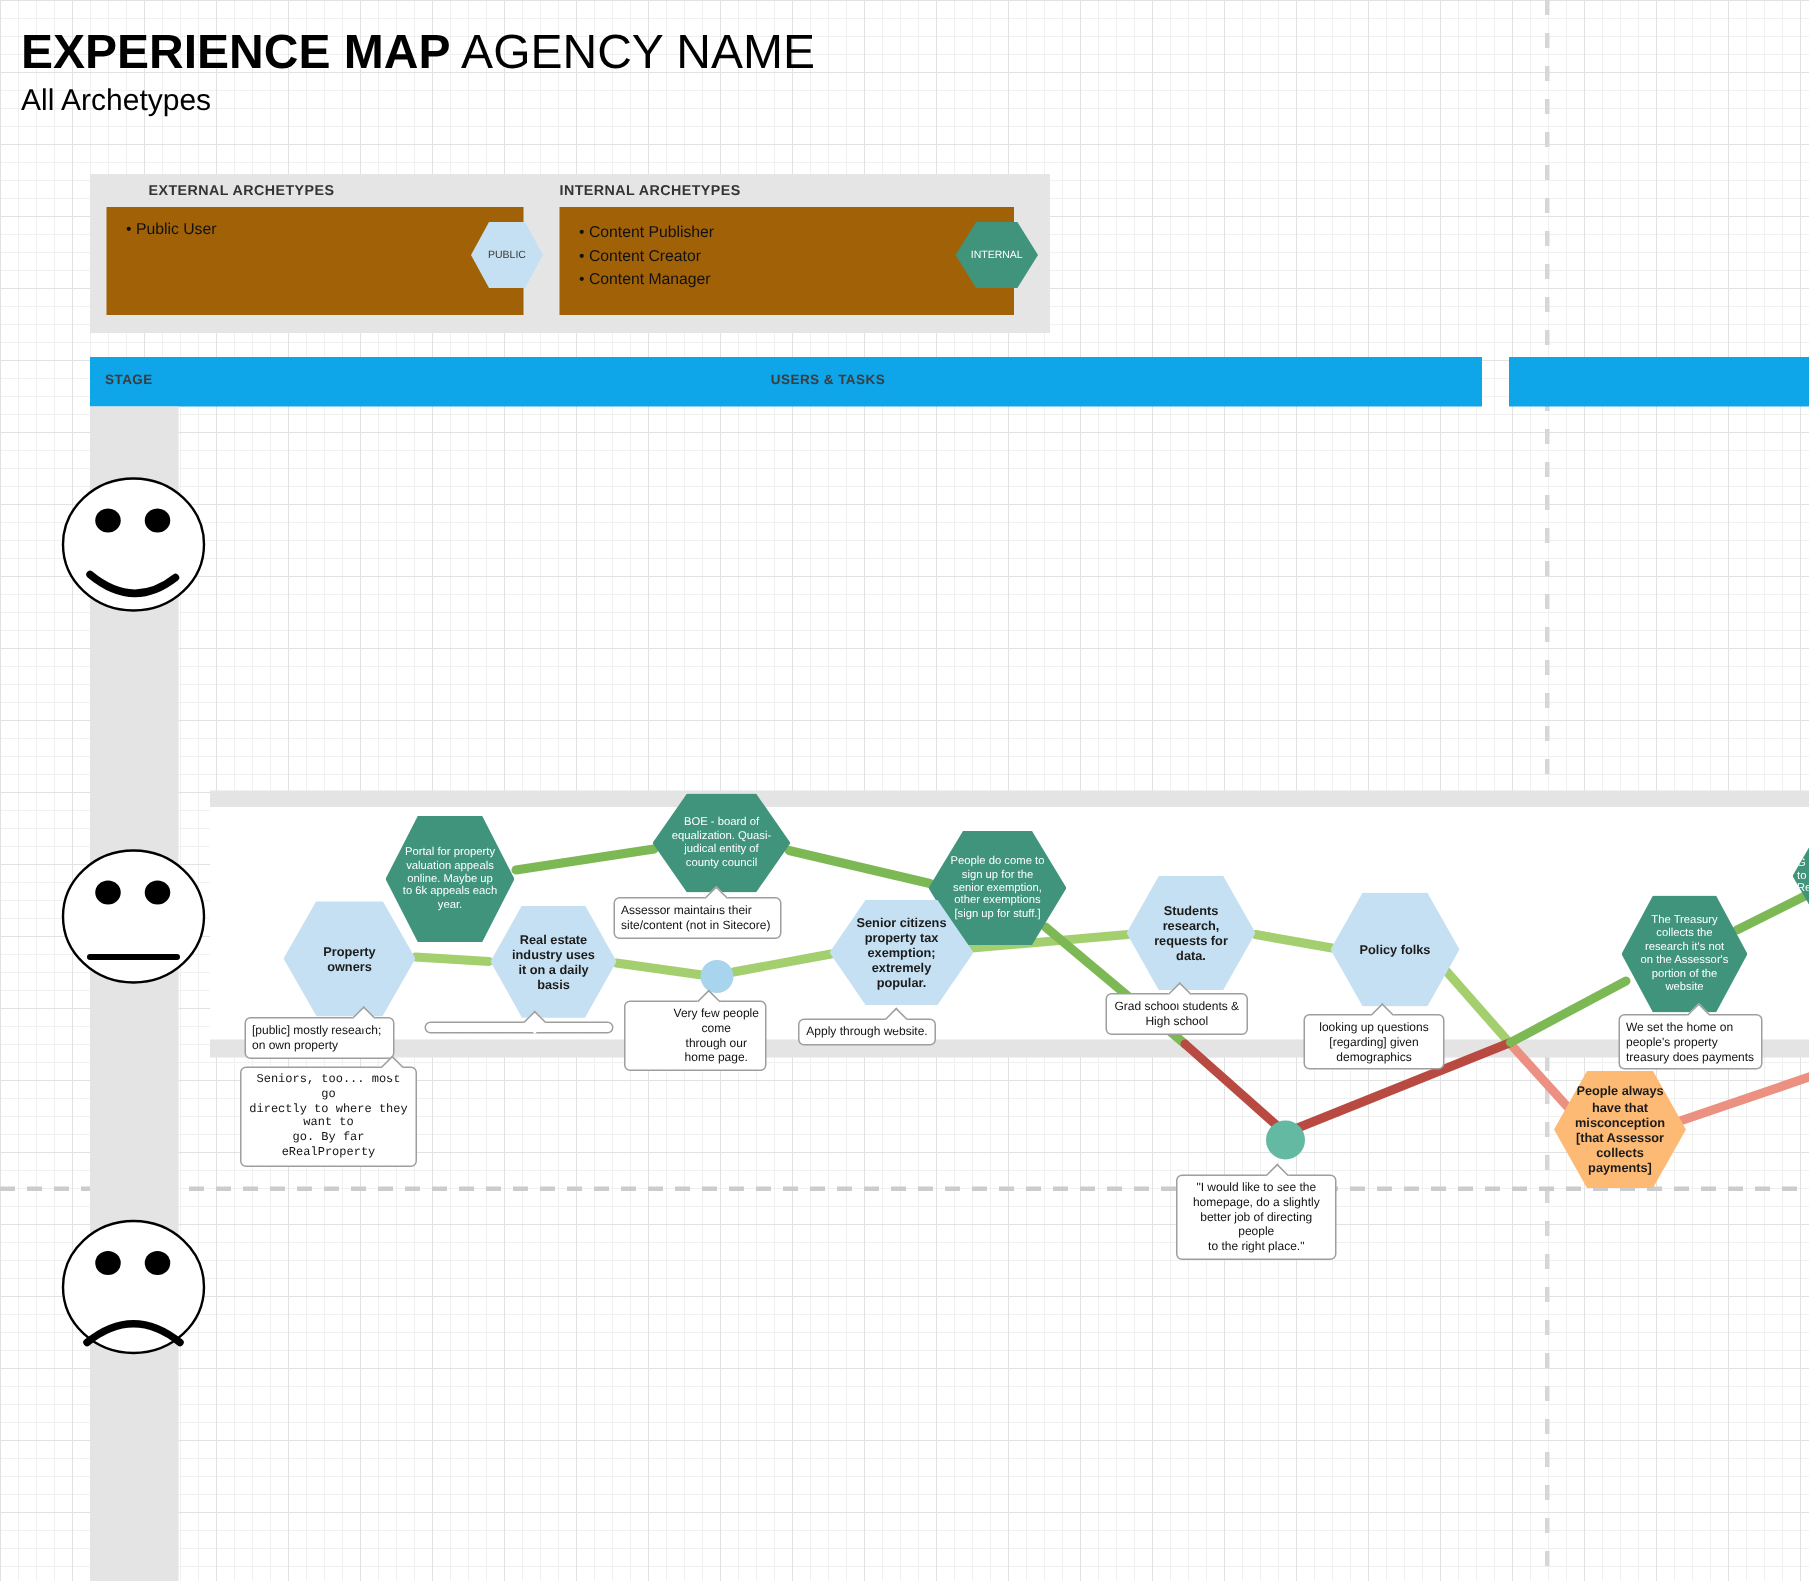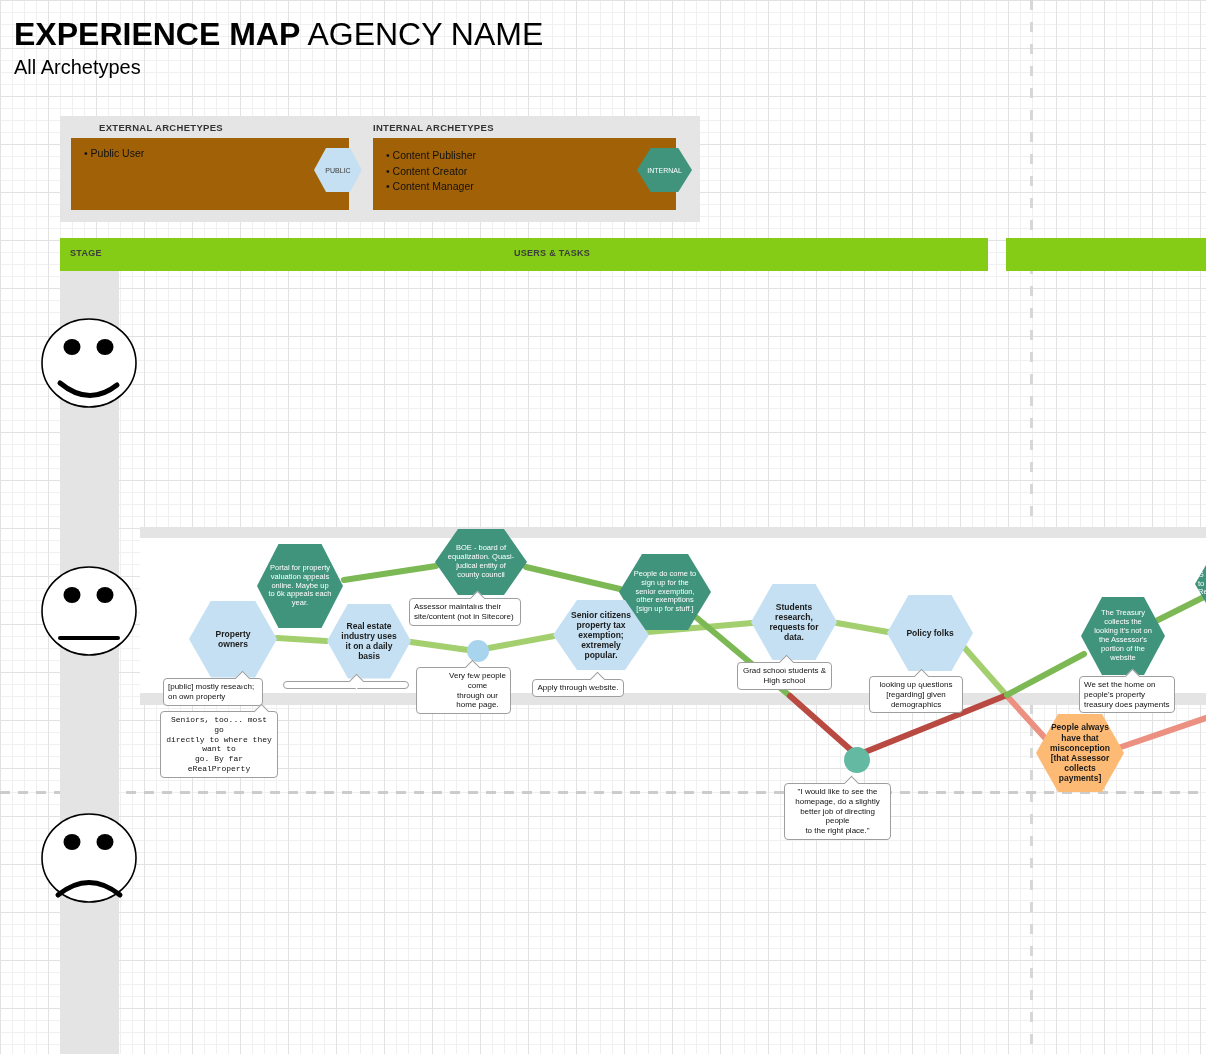--- a/index.html
+++ b/index.html
@@ -27,21 +27,21 @@
 
   
   .legend-panel{position:absolute;left:60px;top:116px;width:640px;height:106px;background:#e5e5e5;z-index:2;}
   .legend-box{position:absolute;background:#a16207;top:22px;height:72px;}
   .legend-heading{position:absolute;top:6px;font-size:9.5px;font-weight:700;color:#333;letter-spacing:.3px;}
   .legend-items{position:absolute;font-size:10.5px;color:#111;line-height:15.5px;}
   .badge{position:absolute;display:flex;align-items:center;justify-content:center;font-size:7px;z-index:3;
     clip-path:polygon(0 50%,25% 0,75% 0,100% 50%,75% 100%,25% 100%);}
 
   
-  .hdr{position:absolute;top:238px;height:33px;background:#84cc16;z-index:2;}
+  .hdr{position:absolute;top:238px;height:33px;background:#0ea5e9;z-index:2;}
   .hdr-label{position:absolute;top:10px;font-size:9px;font-weight:700;color:#3c3c3c;letter-spacing:.3px;}
   .stage-col{position:absolute;left:60px;top:271px;width:59px;height:783px;background:#e4e4e4;z-index:2;}
 
   .face{position:absolute;z-index:3;width:100px;height:96px;}
 
   
   .band-strip{position:absolute;left:140px;width:1066px;background:#e4e4e4;z-index:2;}
   .band-white{position:absolute;left:140px;width:1066px;background:#fff;z-index:2;}
 
   #edges{position:absolute;left:0;top:0;z-index:4;}
@@ -139,21 +139,21 @@
       <div class="node teal" style="left: 257px; top: 544px; width: 86px; height: 84px; background: rgb(63, 148, 123);">
         <span style="white-space: pre-line;">Portal for property valuation appeals online. Maybe up to 6k appeals each year.</span>
       </div>
       <div class="node teal" style="left: 435px; top: 529px; width: 92px; height: 66px; background: rgb(63, 148, 123);">
         <span style="white-space: pre-line;">BOE - board of equalization. Quasi-judical entity of county council</span>
       </div>
       <div class="node teal" style="left: 619px; top: 554px; width: 92px; height: 76px; background: rgb(63, 148, 123);">
         <span style="white-space: pre-line;">People do come to sign up for the senior exemption, other exemptions [sign up for stuff.]</span>
       </div>
       <div class="node teal" style="left: 1081px; top: 597px; width: 84px; height: 78px; background: rgb(63, 148, 123);">
-        <span style="white-space: pre-line;">The Treasury collects the looking it's not on the Assessor's portion of the website</span>
+        <span style="white-space: pre-line;">The Treasury collects the research it's not on the Assessor's portion of the website</span>
       </div>
       <div class="node teal left-align" style="left: 1195px; top: 545px; width: 90px; height: 78px; background: rgb(63, 148, 123);">
         <span style="white-space: pre-line;">G
 to
 Re</span>
       </div>
       <div class="node blue" style="left: 189px; top: 600.5px; width: 88px; height: 77px; background: rgb(196, 224, 242);">
         <span style="white-space: pre-line;">Property owners</span>
       </div>
       <div class="node blue" style="left: 327px; top: 603.5px; width: 84px; height: 75px; background: rgb(196, 224, 242);">

